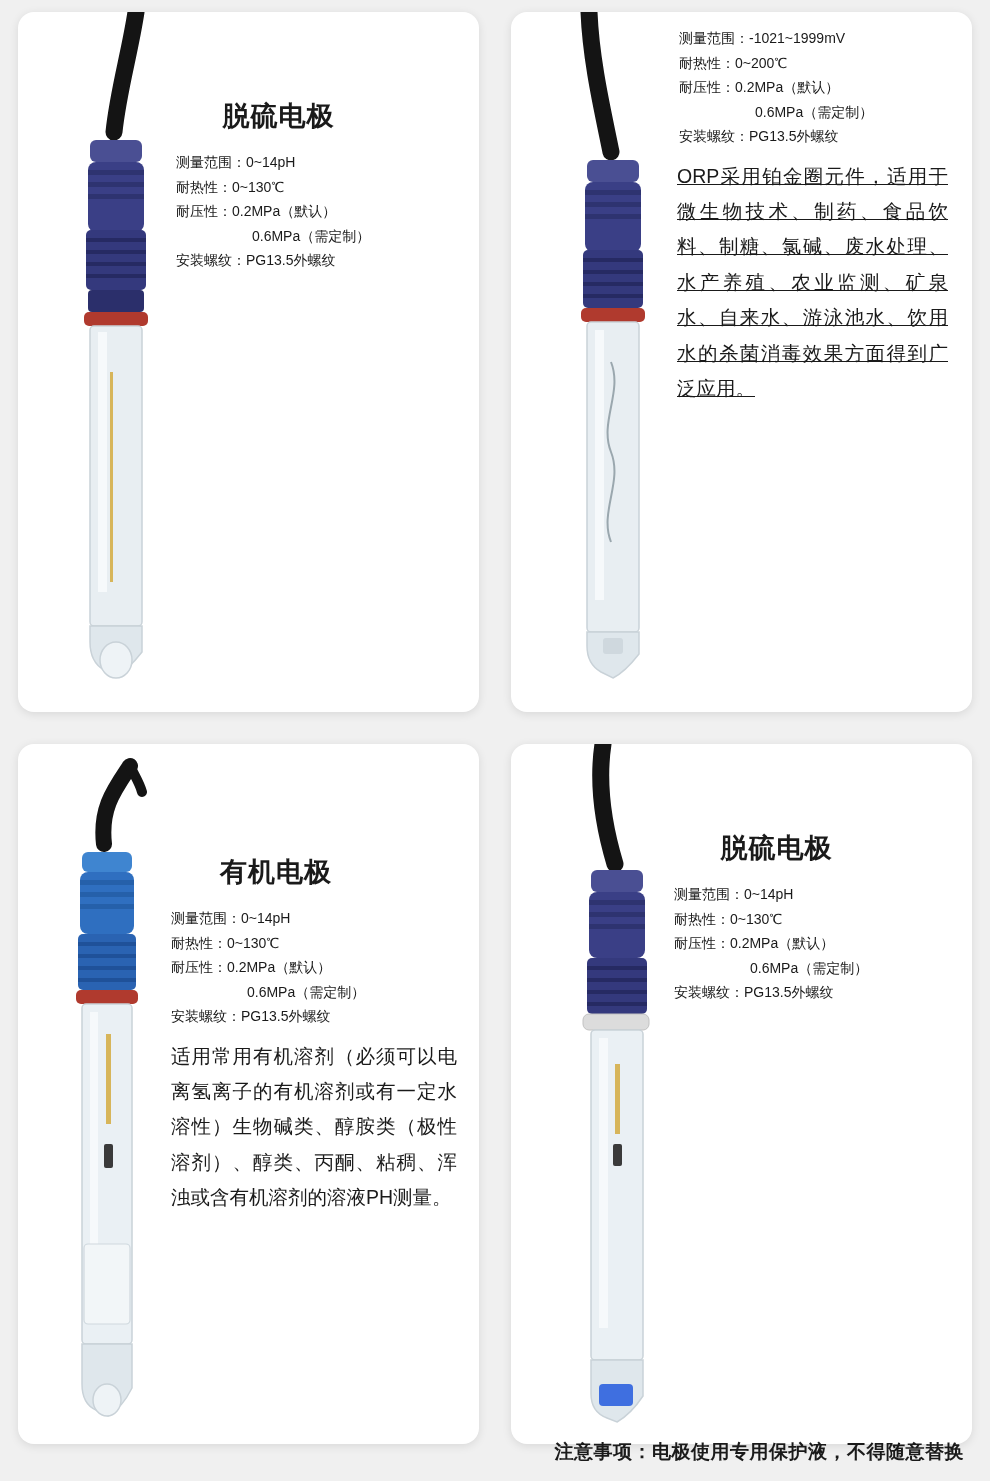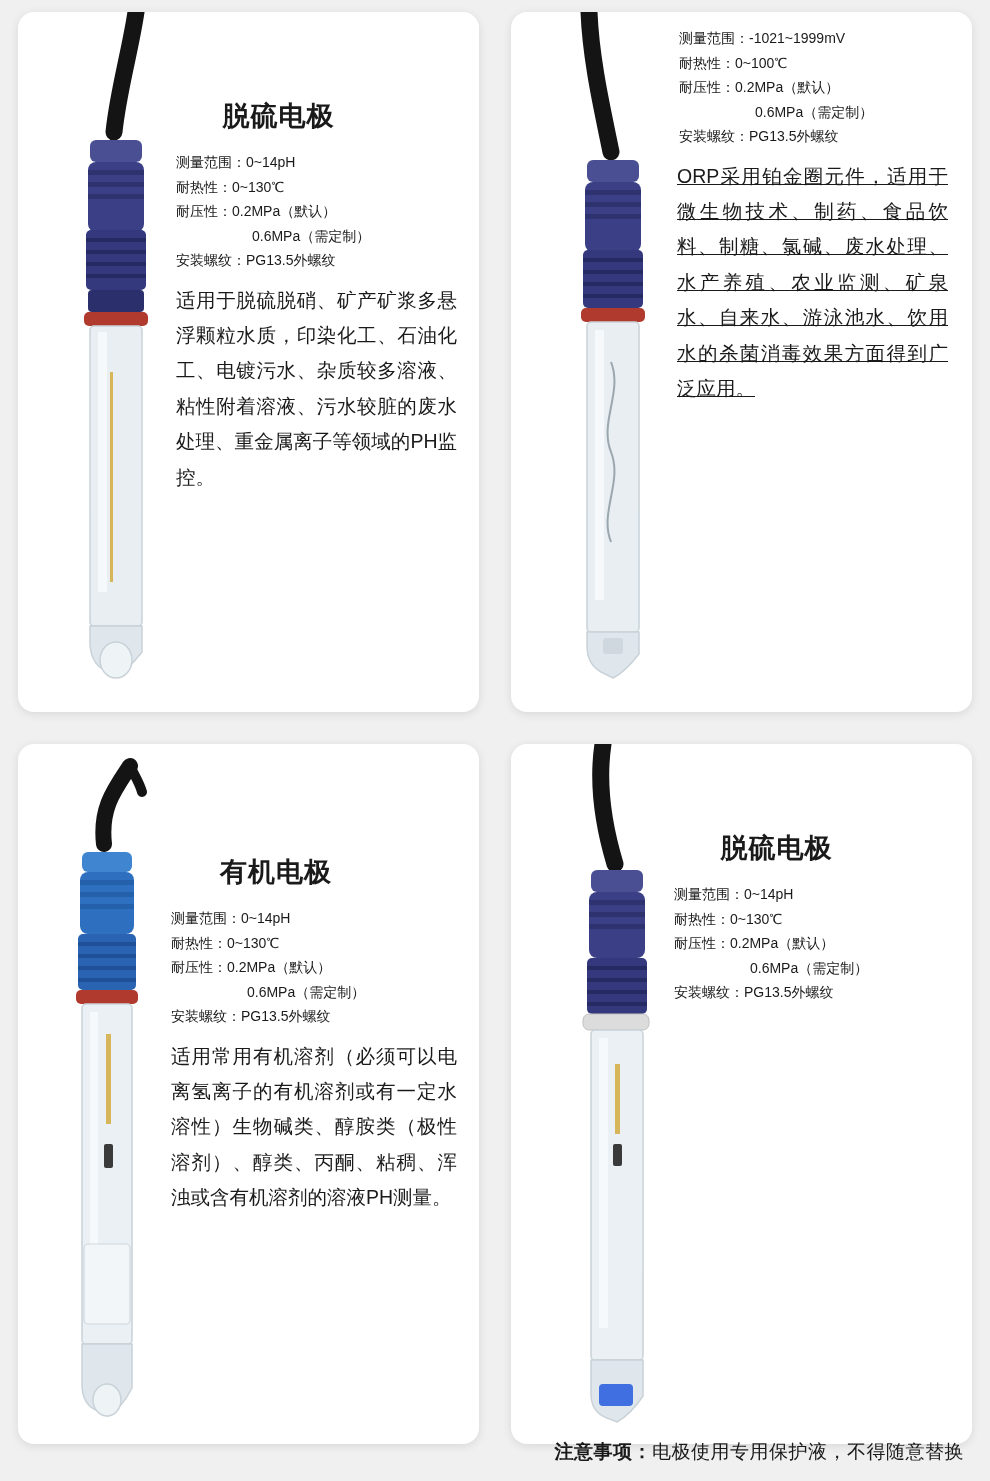--- a/index.html
+++ b/index.html
@@ -89,21 +89,21 @@
   .probe svg { display: block; }
 
   .footer-note {
     position: absolute;
     right: 26px;
     bottom: 16px;
     font-size: 19px;
     font-weight: bold;
     letter-spacing: 0.5px;
   }
-  .footer-note .note-body { font-weight: normal; }
+  .footer-note .note-body { font-weight: bold; }
 </style>
 </head>
 <body>
 
 <div class="grid">
 
   <div class="card c1">
     <div class="probe">
       <svg width="150" height="700" viewBox="0 0 150 700">
         <path d="M118 0 C112 40 100 80 96 120" stroke="#141414" stroke-width="17" fill="none" stroke-linecap="round"></path>
@@ -128,21 +128,20 @@
     </div>
     <div class="card-inner">
       <div class="title">脱硫电极</div>
       <div class="specs">
         <div class="line">测量范围：0~14pH</div>
         <div class="line">耐热性：0~130℃</div>
         <div class="line">耐压性：0.2MPa（默认）</div>
         <div class="line indent">0.6MPa（需定制）</div>
         <div class="line">安装螺纹：PG13.5外螺纹</div>
       </div>
-      <div class="desc">适用于脱硫脱硝、矿产矿浆多悬浮颗粒水质，印染化工、石油化工、电镀污水、杂质较多溶液、粘性附着溶液、污水较脏的废水处理、重金属离子等领域的PH监控。</div>
     </div>
   </div>
 
   <div class="card c2">
     <div class="probe">
       <svg width="160" height="700" viewBox="0 0 160 700">
         <path d="M78 0 C80 50 92 100 100 140" stroke="#141414" stroke-width="17" fill="none" stroke-linecap="round"></path>
         <rect x="76" y="148" width="52" height="22" rx="6" fill="#4a4f93"></rect>
         <rect x="74" y="170" width="56" height="70" rx="8" fill="#3a3f86"></rect>
         <rect x="74" y="178" width="56" height="5" fill="#2e3370"></rect>
@@ -157,21 +156,21 @@
         <rect x="76" y="310" width="52" height="310" rx="4" fill="#e8eef2" stroke="#c9d2d8" stroke-width="1.5"></rect>
         <rect x="84" y="318" width="9" height="270" fill="#f6f9fb"></rect>
         <path d="M100 350 C112 380 88 410 100 440 C112 470 88 500 100 530" stroke="#9aa7ae" stroke-width="2" fill="none"></path>
         <path d="M76 620 L76 634 Q76 652 90 660 L102 666 Q114 660 128 642 L128 620 Z" fill="#dfe7ec" stroke="#c9d2d8" stroke-width="1.5"></path>
         <rect x="92" y="626" width="20" height="16" rx="3" fill="#cfd8de"></rect>
       </svg>
     </div>
     <div class="card-inner">
       <div class="specs">
         <div class="line">测量范围：-1021~1999mV</div>
-        <div class="line">耐热性：0~100℃</div>
+        <div class="line">耐热性：0~200℃</div>
         <div class="line">耐压性：0.2MPa（默认）</div>
         <div class="line indent">0.6MPa（需定制）</div>
         <div class="line">安装螺纹：PG13.5外螺纹</div>
       </div>
       <div class="desc">ORP采用铂金圈元件，适用于微生物技术、制药、食品饮料、制糖、氯碱、废水处理、水产养殖、农业监测、矿泉水、自来水、游泳池水、饮用水的杀菌消毒效果方面得到广泛应用。</div>
     </div>
   </div>
 
   <div class="card c3">
     <div class="probe">

